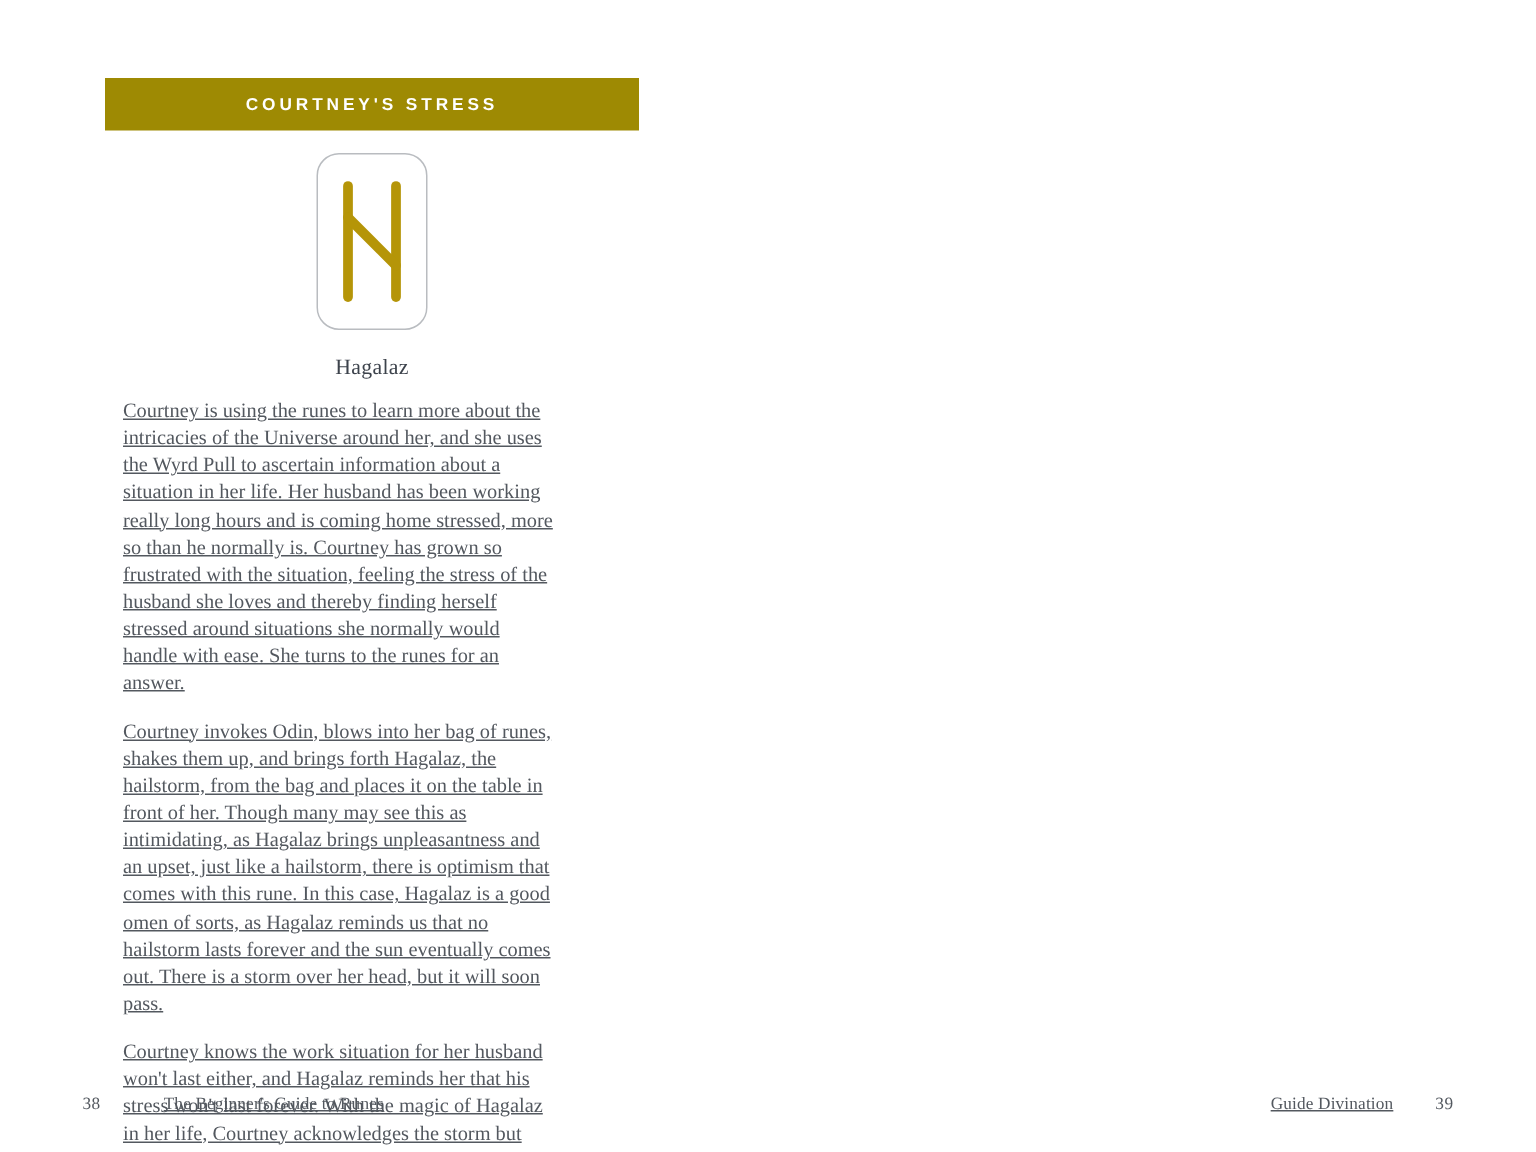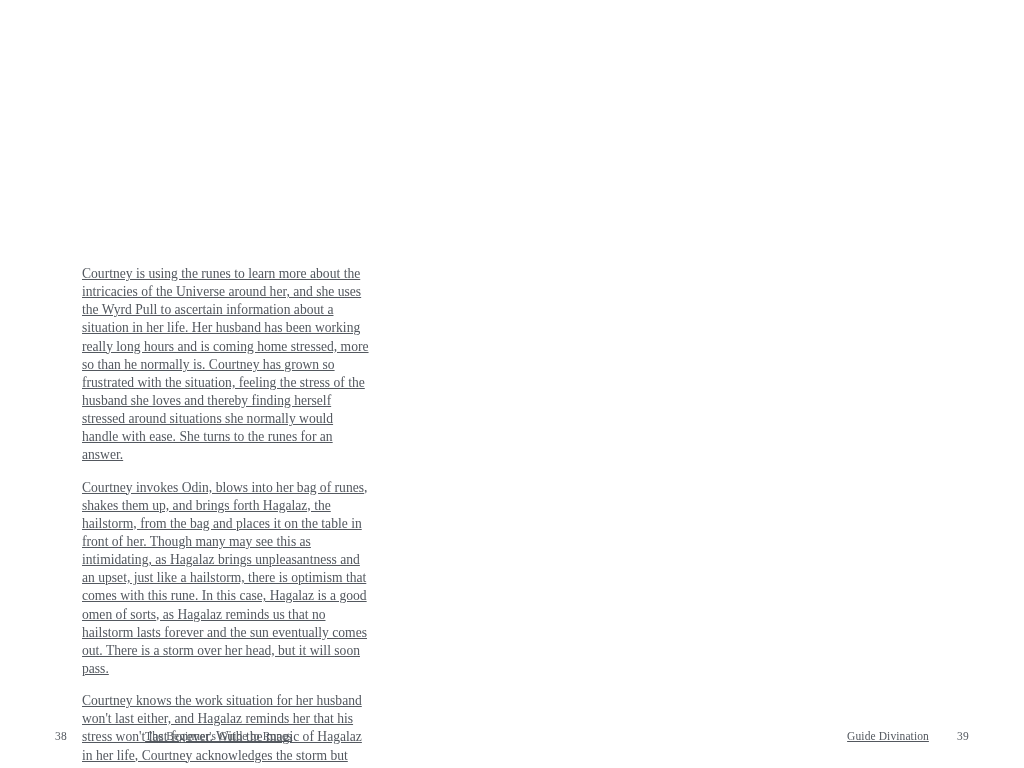--- a/index.html
+++ b/index.html
@@ -99,39 +99,56 @@
 
   
   .footer {
     position: absolute;
     bottom: 26px;
     font-size: 11.5px;
     color: #53585f;
     display: flex;
     align-items: baseline;
   }
-  .footer-left { left: 55px; gap: 36px; }
+  .footer-left { left: 55px; }
   .footer-right { right: 55px; }
   .folio {
     font-size: 11.5px;
     color: #53585f;
     letter-spacing: .3px;
   }
   .running-head { letter-spacing: .1px; text-decoration: underline; }
   .footer-left .running-head { margin-left: 42px; }
   .footer-right .folio { margin-left: 28px; }
 </style>
 </head>
 <body>
 
 <div class="spread">
 
   <div class="page page-left">
 
+    <div class="chapter-banner">
+      <span class="chapter-banner-label">Courtney's Stress</span>
+    </div>
 
+    <div class="rune-tile-wrap">
+      <div class="rune-tile">
+        <span>
+          <svg width="46" height="84" viewBox="0 0 46 84" aria-hidden="true">
+            <g stroke="#b59508" stroke-width="6.5" stroke-linecap="round" fill="none">
+              <path d="M7 5 L7 79"></path>
+              <path d="M39 5 L39 79"></path>
+              <path d="M7 26 L39 58"></path>
+            </g>
+          </svg>
+        </span>
+      </div>
+      <div class="rune-name">Hagalaz</div>
+    </div>
 
     <div class="body-col-left">
       <p>Courtney is using the runes to learn more about the intricacies of the Universe around her, and she uses the Wyrd Pull to ascertain information about a situation in her life. Her husband has been working really long hours and is coming home stressed, more so than he normally is. Courtney has grown so frustrated with the situation, feeling the stress of the husband she loves and thereby finding herself stressed around situations she normally would handle with ease. She turns to the runes for an answer.</p>
       <p>Courtney invokes Odin, blows into her bag of runes, shakes them up, and brings forth Hagalaz, the hailstorm, from the bag and places it on the table in front of her. Though many may see this as intimidating, as Hagalaz brings unpleasantness and an upset, just like a hailstorm, there is optimism that comes with this rune. In this case, Hagalaz is a good omen of sorts, as Hagalaz reminds us that no hailstorm lasts forever and the sun eventually comes out. There is a storm over her head, but it will soon pass.</p>
       <p>Courtney knows the work situation for her husband won't last either, and Hagalaz reminds her that his stress won't last forever. With the magic of Hagalaz in her life, Courtney acknowledges the storm but knows it will blow over.</p>
     </div>
 
     <div class="footer footer-left">
       <span class="folio">38</span>
       <span class="running-head">The Beginner's Guide to Runes</span>

